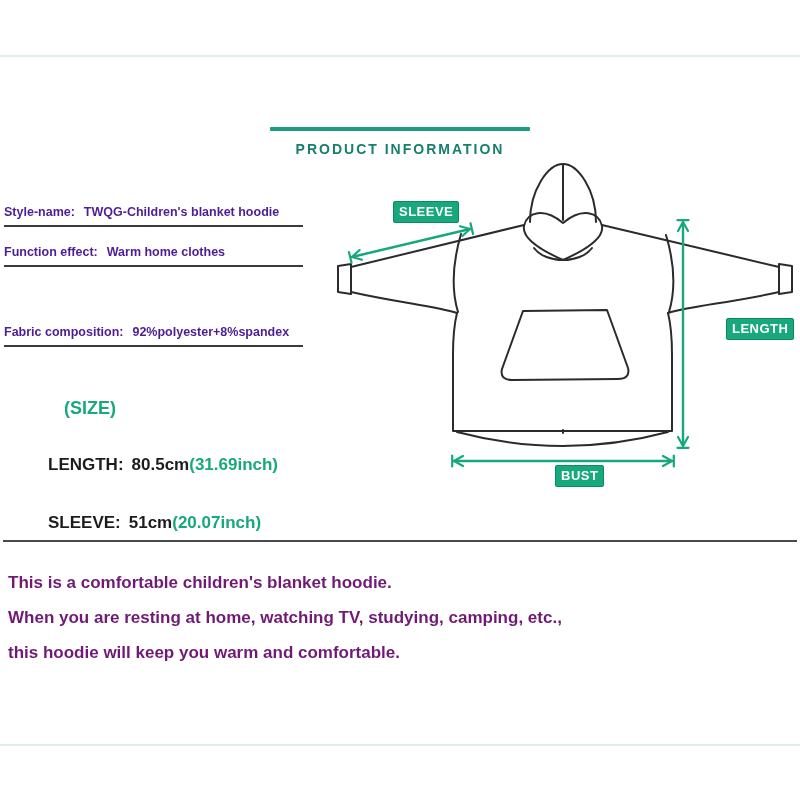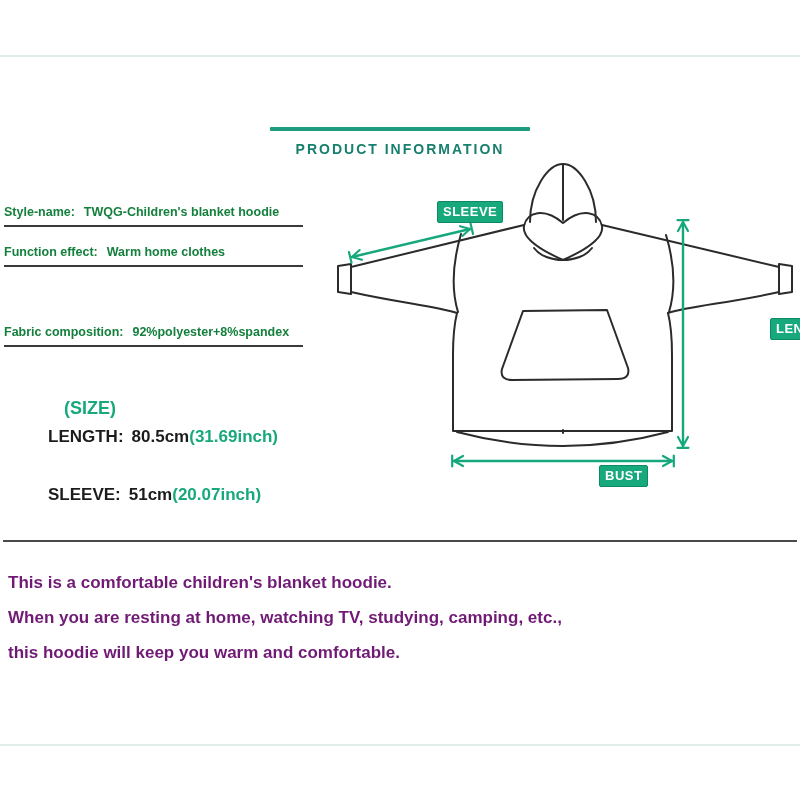--- a/index.html
+++ b/index.html
@@ -8,34 +8,34 @@
     font-family:"Liberation Sans", sans-serif;
   }
   .rule-faint{position:absolute;left:0;width:800px;height:2px;background:#e0eeea;}
   .title-bar{position:absolute;left:270px;top:127px;width:260px;height:4px;background:#1d9c80;border-radius:1px;}
   .page-title{
     position:absolute;left:0;top:134px;width:800px;text-align:center;
     color:#177f6d;font-size:14px;font-weight:bold;letter-spacing:2px;margin-top:7px;
   }
   .attr-row{
     position:absolute;left:4px;width:299px;
-    color:#15803d;font-size:12.5px;font-weight:bold;
+    color:#4c1d95;font-size:12.5px;font-weight:bold;
     padding-bottom:6px;border-bottom:2px solid #3a3a3a;white-space:nowrap;
   }
   .attr-row .sep{display:inline-block;width:9px;}
   .size-heading{position:absolute;left:64px;top:398px;color:#17a87c;font-size:18px;font-weight:bold;}
-  .size-row{position:absolute;left:48px;font-size:17px;font-weight:bold;color:#1c1c1c;white-space:nowrap;}
+  .size-row{position:absolute;left:48px;font-size:17px;font-weight:bold;color:#1c1c1c;white-space:nowrap;margin-top:28px;}
   .size-row .inch{color:#17a87c;}
   .size-row .sep{display:inline-block;width:8px;}
   .divider-dark{position:absolute;left:3px;top:540px;width:794px;height:0;border-top:2.5px solid #4a4a4a;}
   .desc-line{position:absolute;left:8px;color:#701a75;font-size:17px;font-weight:600;white-space:nowrap;}
   .measure-label{
     position:absolute;background:#17a87c;color:#ffffff;
     font-size:13px;font-weight:bold;letter-spacing:0.5px;
-    padding:2px 5px;border-radius:2px;border:1px solid #0c8a63;line-height:1.2;margin-left:44px;
+    padding:2px 5px;border-radius:2px;border:1px solid #0c8a63;line-height:1.2;
   }
   #diagram-svg{position:absolute;left:330px;top:140px;}
   .garment{fill:none;stroke:#2b2b2b;stroke-width:2;stroke-linecap:round;stroke-linejoin:round;}
   .arrow{fill:none;stroke:#16a87c;stroke-width:2.4;stroke-linecap:round;}
 </style>
 </head>
 <body>
 
 <div id="stage">
 

